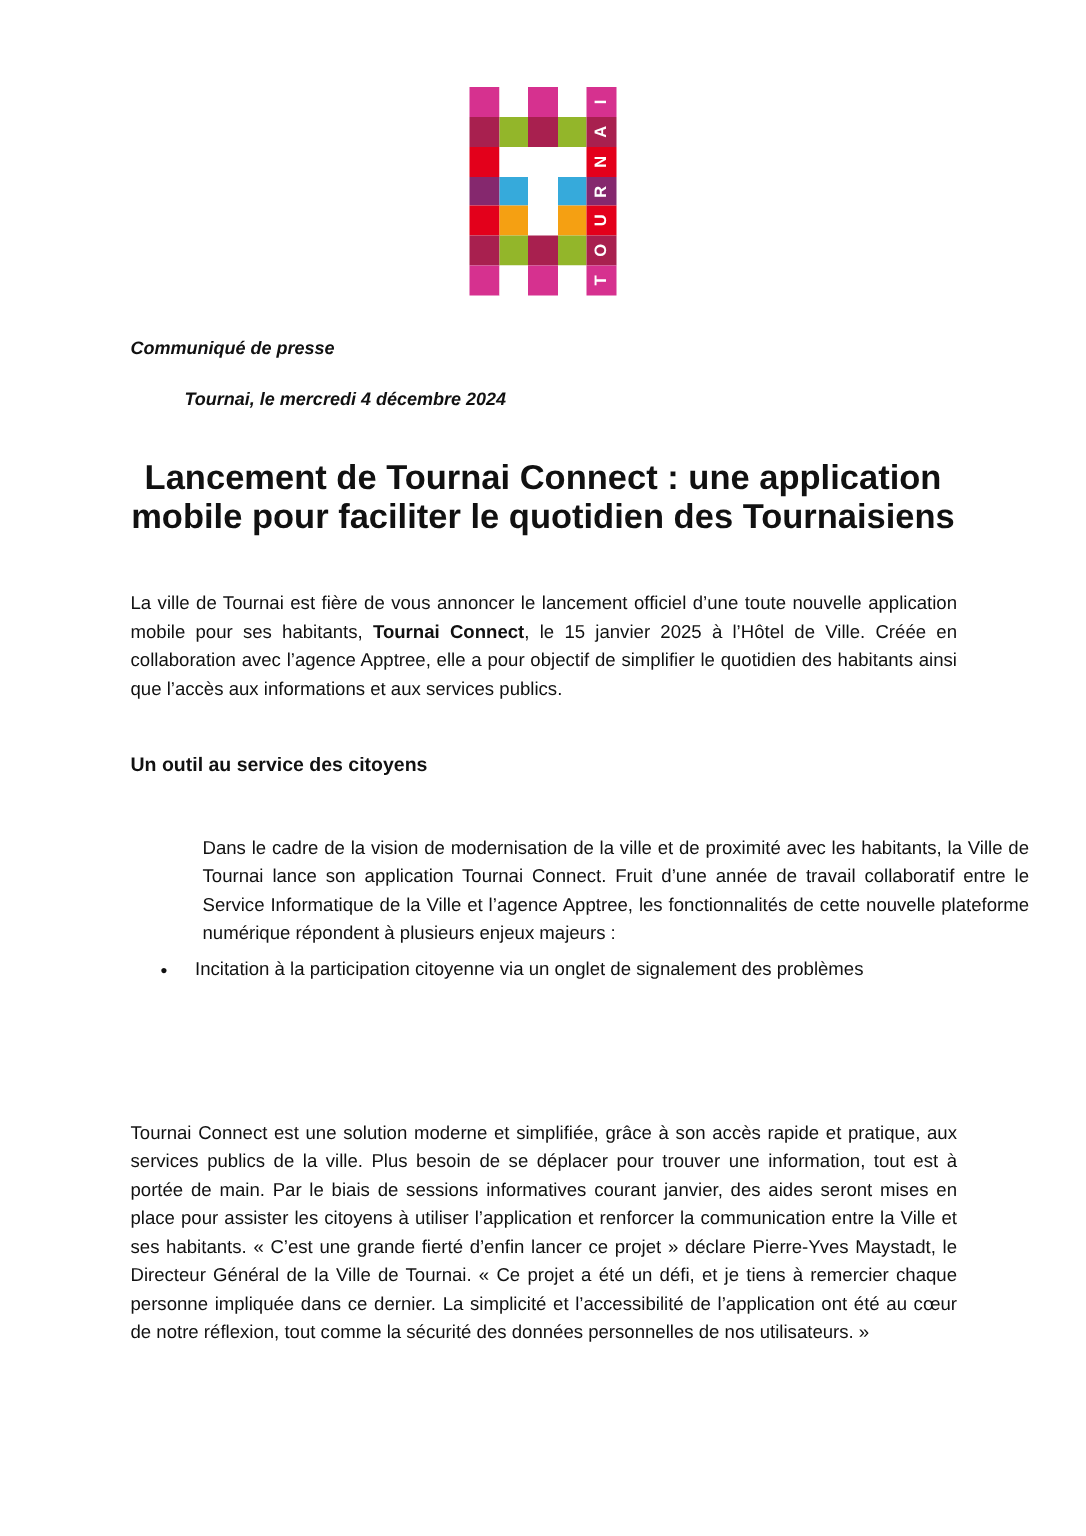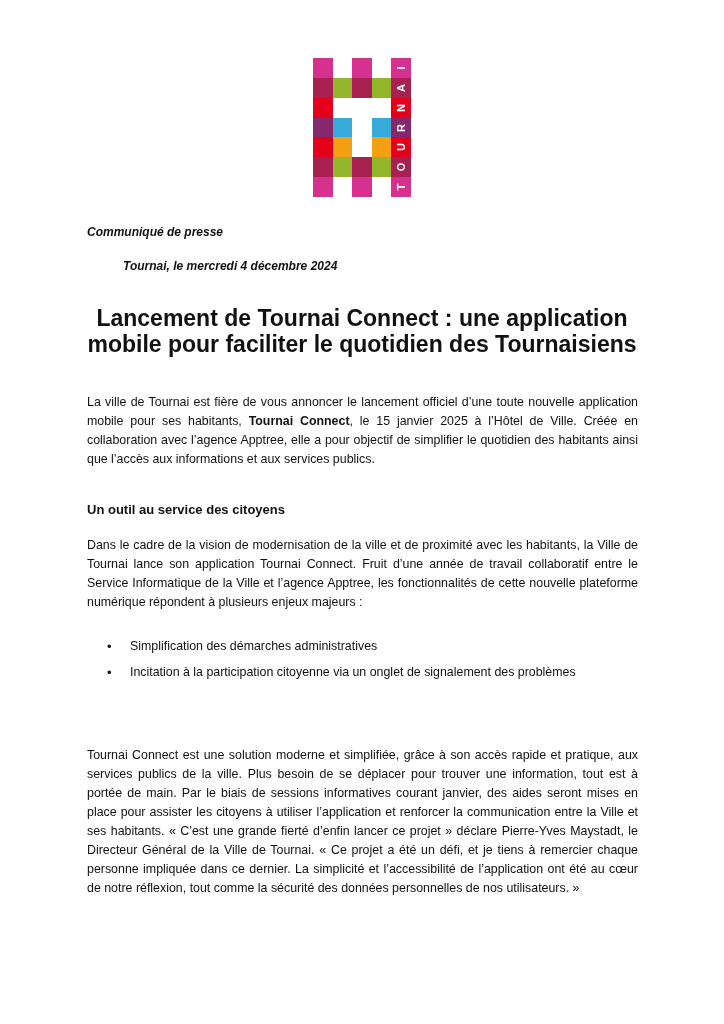--- a/index.html
+++ b/index.html
@@ -77,20 +77,19 @@
 
 <div class="meta" style="top:225px;font-style:italic;">Communiqué de presse</div>
 <div class="meta" style="top:259px;margin-left:36px;">Tournai, le mercredi 4 décembre 2024</div>
 
 <div class="title">Lancement de Tournai Connect : une application mobile pour faciliter le quotidien des Tournaisiens</div>
 
 <p class="para" style="top:393px;"><span>La ville de Tournai est fière de vous annoncer le lancement officiel d’une toute nouvelle application mobile pour ses habitants, </span><b>Tournai Connect</b><span>, le 15 janvier 2025 à l’Hôtel de Ville. Créée en collaboration avec l’agence Apptree, elle a pour objectif de simplifier le quotidien des habitants ainsi que l’accès aux informations et aux services publics.</span></p>
 
 <div class="h2">Un outil au service des citoyens</div>
 
-<p class="para" style="top:536px;">Dans le cadre de la vision de modernisation de la ville et de proximité avec les habitants, la Ville de Tournai lance son application Tournai Connect. Fruit d’une année de travail collaboratif entre le Service Informatique de la Ville et l’agence Apptree, les fonctionnalités de cette nouvelle plateforme numérique répondent à plusieurs enjeux majeurs :</p>
+<p class="para" style="top:556px;margin-left:48px;">Dans le cadre de la vision de modernisation de la ville et de proximité avec les habitants, la Ville de Tournai lance son application Tournai Connect. Fruit d’une année de travail collaboratif entre le Service Informatique de la Ville et l’agence Apptree, les fonctionnalités de cette nouvelle plateforme numérique répondent à plusieurs enjeux majeurs :</p>
 
 <ul class="bullets">
-  <li>Simplification des démarches administratives</li>
   <li>Incitation à la participation citoyenne via un onglet de signalement des problèmes</li>
 </ul>
 
 <p class="para" style="top:746px;">Tournai Connect est une solution moderne et simplifiée, grâce à son accès rapide et pratique, aux services publics de la ville. Plus besoin de se déplacer pour trouver une information, tout est à portée de main. Par le biais de sessions informatives courant janvier, des aides seront mises en place pour assister les citoyens à utiliser l’application et renforcer la communication entre la Ville et ses habitants. « C’est une grande fierté d’enfin lancer ce projet » déclare Pierre-Yves Maystadt, le Directeur Général de la Ville de Tournai. « Ce projet a été un défi, et je tiens à remercier chaque personne impliquée dans ce dernier. La simplicité et l’accessibilité de l’application ont été au cœur de notre réflexion, tout comme la sécurité des données personnelles de nos utilisateurs. »</p>
 
 </body></html>

